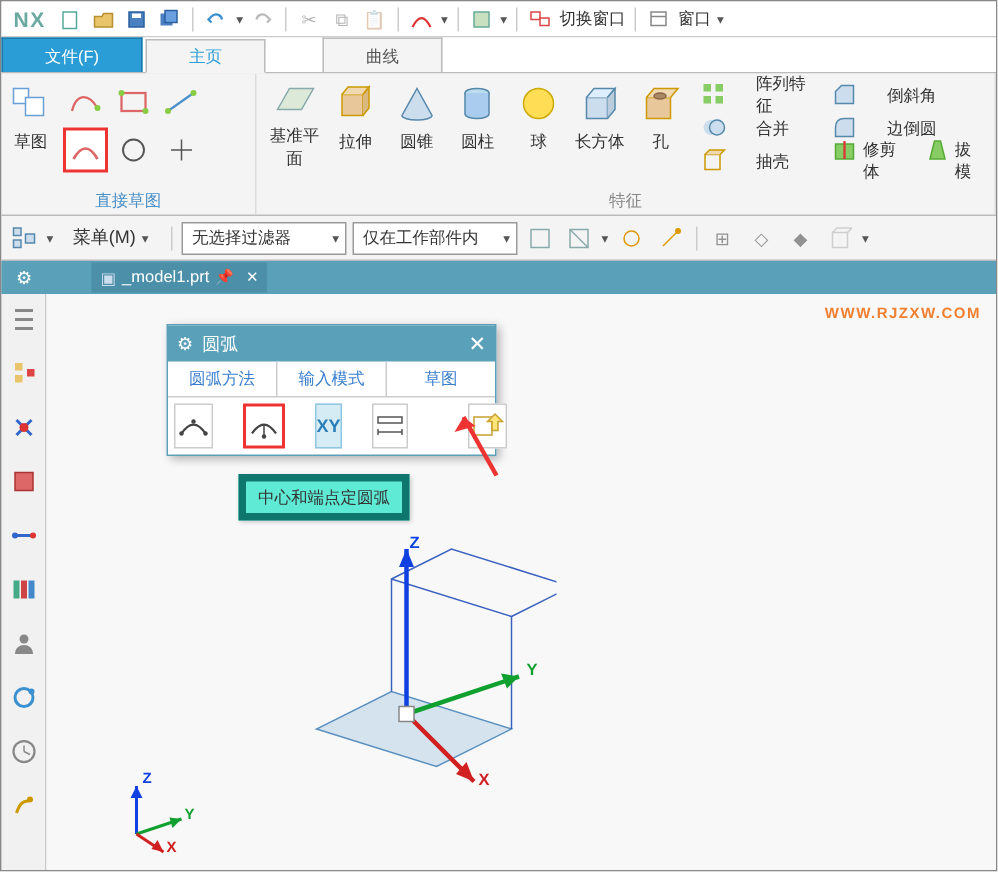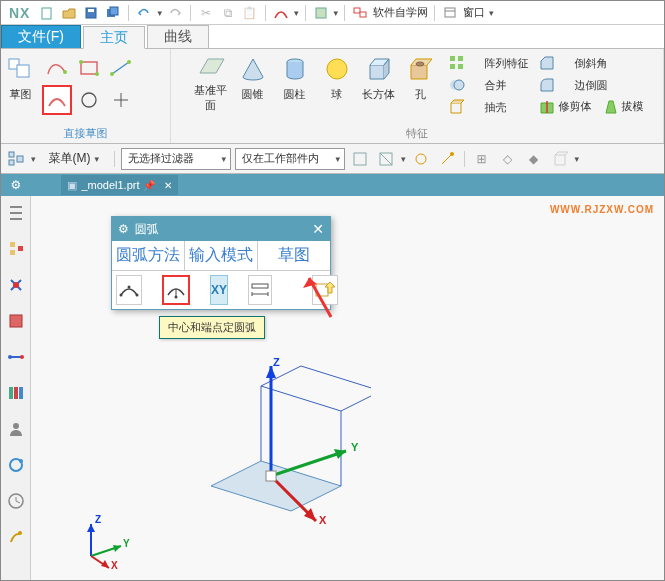--- a/index.html
+++ b/index.html
@@ -9,23 +9,23 @@
   
   .titlebar { height:24px; background:#fff; border-bottom:1px solid #ccc; display:flex; align-items:center; padding:0 4px; gap:4px; }
   .nx-logo { font-weight:bold; color:#6aa8a1; font-size:14px; letter-spacing:1px; padding:0 4px; }
   .qbtn { width:18px; height:18px; display:flex; align-items:center; justify-content:center; font-size:12px; color:#444; }
   .qbtn svg { display:block; }
   .sep { width:1px; height:16px; background:#ccc; margin:0 2px; }
   .dd { font-size:9px; color:#555; }
 
   
   .tabs { height:24px; display:flex; align-items:flex-end; background:#fff; border-bottom:1px solid #bbb; }
-  .tab { height:23px; padding:0 16px; display:flex; align-items:center; font-size:14px; background:#2b9dd6; color:#fff; border:1px solid #1c7aa8; border-bottom:none; margin-right:2px; }
+  .tab { height:23px; padding:0 28px; display:flex; align-items:center; font-size:11px; background:#2b9dd6; color:#fff; border:1px solid #1c7aa8; border-bottom:none; margin-right:2px; }
   .tab.active { background:#f4f4f4; color:#2b9dd6; border:1px solid #bbb; border-bottom:1px solid #f4f4f4; position:relative; top:1px; }
-  .tab.plain { background:#f4f4f4; color:#555; border:1px solid #bbb; border-bottom:none; }
+  .tab.plain { background:#f4f4f4; color:#555; border:1px solid #bbb; border-bottom:none;margin-left:36px; }
 
   
   .ribbon { background:#f4f4f4; border-bottom:1px solid #bbb; display:flex; height:95px; }
   .rgroup { border-right:1px solid #ddd; padding:4px 6px 2px; display:flex; flex-direction:column; align-items:center; }
   .rgroup .two-rows { display:flex; flex-direction:column; gap:2px; }
   .rib-label { font-size:11px; color:#4a90c9; margin-top:auto; padding-top:2px; }
   .rib-label.gray { color:#888; }
   .bigbtn { display:flex; flex-direction:column; align-items:center; width:40px; height:60px; justify-content:flex-start; gap:2px; }
   .bigbtn .ico { width:32px; height:32px; display:flex; align-items:center; justify-content:center; }
   .bigbtn .lbl { font-size:11px; color:#333; text-align:center; }
@@ -59,29 +59,29 @@
   
   .watermark { position:absolute; top:8px; right:10px; text-align:right; }
   .wm-big { font-size:22px; font-weight:bold; color:#3a7fcf; text-shadow:1px 1px 0 #fff, -1px -1px 0 #fff; }
   .wm-small { font-size:10px; color:#f08030; letter-spacing:1px; font-weight:bold; }
 
   
   .dlg { position:absolute; left:80px; top:20px; width:220px; background:#fff; border:1px solid #5aa0b8; box-shadow:2px 2px 6px rgba(0,0,0,.3); }
   .dlg-title { height:24px; background:#5aa0b8; color:#fff; display:flex; align-items:center; padding:0 6px; gap:6px; font-size:12px; }
   .dlg-title .closex { margin-left:auto; font-size:14px; }
   .dlg-tabs { display:flex; border-bottom:1px solid #ccc; }
-  .dlg-tab { flex:1; text-align:center; font-size:16px; color:#3a7fcf; padding:4px 0; border-right:1px solid #ccc; }
+  .dlg-tab { flex:1; text-align:center; font-size:11px; color:#3a7fcf; padding:4px 0; border-right:1px solid #ccc; }
   .dlg-tab:last-child { border-right:none; }
   .dlg-body { display:flex; padding:4px; gap:20px; }
   .dlg-btn { width:30px; height:30px; border:1px solid #ccc; background:#fff; display:flex; align-items:center; justify-content:center; }
   .dlg-btn.hl { border:2px solid #e33; }
   .dlg-btn.blue { background:#d6ecf5; border-color:#8fc6e0; }
 
   
-  .tooltip { position:absolute; left:128px; top:120px; background:#fef9c3; border:1px solid #0f766e; padding:3px 8px; font-size:11px; box-shadow:1px 1px 3px rgba(0,0,0,.2); }
+  .tooltip { position:absolute; left:128px; top:120px; background:#5eead4; border:5px solid #0f766e; padding:3px 8px; font-size:11px; box-shadow:1px 1px 3px rgba(0,0,0,.2); }
 
   
   .red-arrow { position:absolute; left:270px; top:76px; }
 
   
   .triad3d { position:absolute; left:140px; top:130px; width:200px; height:200px; }
   .triad-small { position:absolute; left:40px; bottom:6px; }
   .axis-lbl { position:absolute; font-size:11px; font-weight:bold; }
 
 </style>
@@ -144,21 +144,21 @@
         </svg>
     </div>
     <span class="dd">▾</span>
     <div class="sep"></div>
     <div class="qbtn">
       <svg width="14" height="14">
           <rect x="1" y="2" width="6" height="5" fill="#fff" stroke="#d44"></rect>
           <rect x="7" y="6" width="6" height="5" fill="#fff" stroke="#d44"></rect>
         </svg>
     </div>
-    <span style="font-size:11px">软件自学网</span>
+    <span style="font-size:11px">切换窗口</span>
     <div class="sep"></div>
     <div class="qbtn">
       <svg width="14" height="14">
           <rect x="2" y="2" width="10" height="9" fill="#fff" stroke="#888"></rect>
           <line x1="2" y1="5" x2="12" y2="5" stroke="#888"></line>
         </svg>
     </div>
     <span style="font-size:11px">窗口</span>
     <span class="dd">▾</span>
   </div>
@@ -234,20 +234,30 @@
 
     <div class="rgroup" style="flex:1">
       <div style="display:flex; align-items:flex-start; gap:2px">
         <div class="bigbtn">
           <div class="ico">
               <svg width="30" height="28">
                 <path d="M4 20 L12 6 L28 6 L20 20 Z" fill="#dce8d8" stroke="#8aa"></path>
               </svg>
             </div>
           <div class="lbl">基准平面</div>
+        </div>
+        <div class="bigbtn">
+          <div class="ico">
+              <svg width="30" height="28">
+                <path d="M6 8h14v14H6z" fill="#e8c89a" stroke="#c90"></path>
+                <path d="M6 8l4-5h14l-4 5" fill="#f0d8b0" stroke="#c90"></path>
+                <path d="M20 8l4-5v14l-4 5" fill="#d8b880" stroke="#c90"></path>
+              </svg>
+            </div>
+          <div class="lbl">拉伸</div>
         </div>
         <div class="bigbtn">
           <div class="ico">
               <svg width="28" height="28">
                 <path d="M14 4 L24 22a10 3 0 0 1-20 0z" fill="#cde" stroke="#58a"></path>
               </svg>
             </div>
           <div class="lbl">圆锥</div>
         </div>
         <div class="bigbtn">

